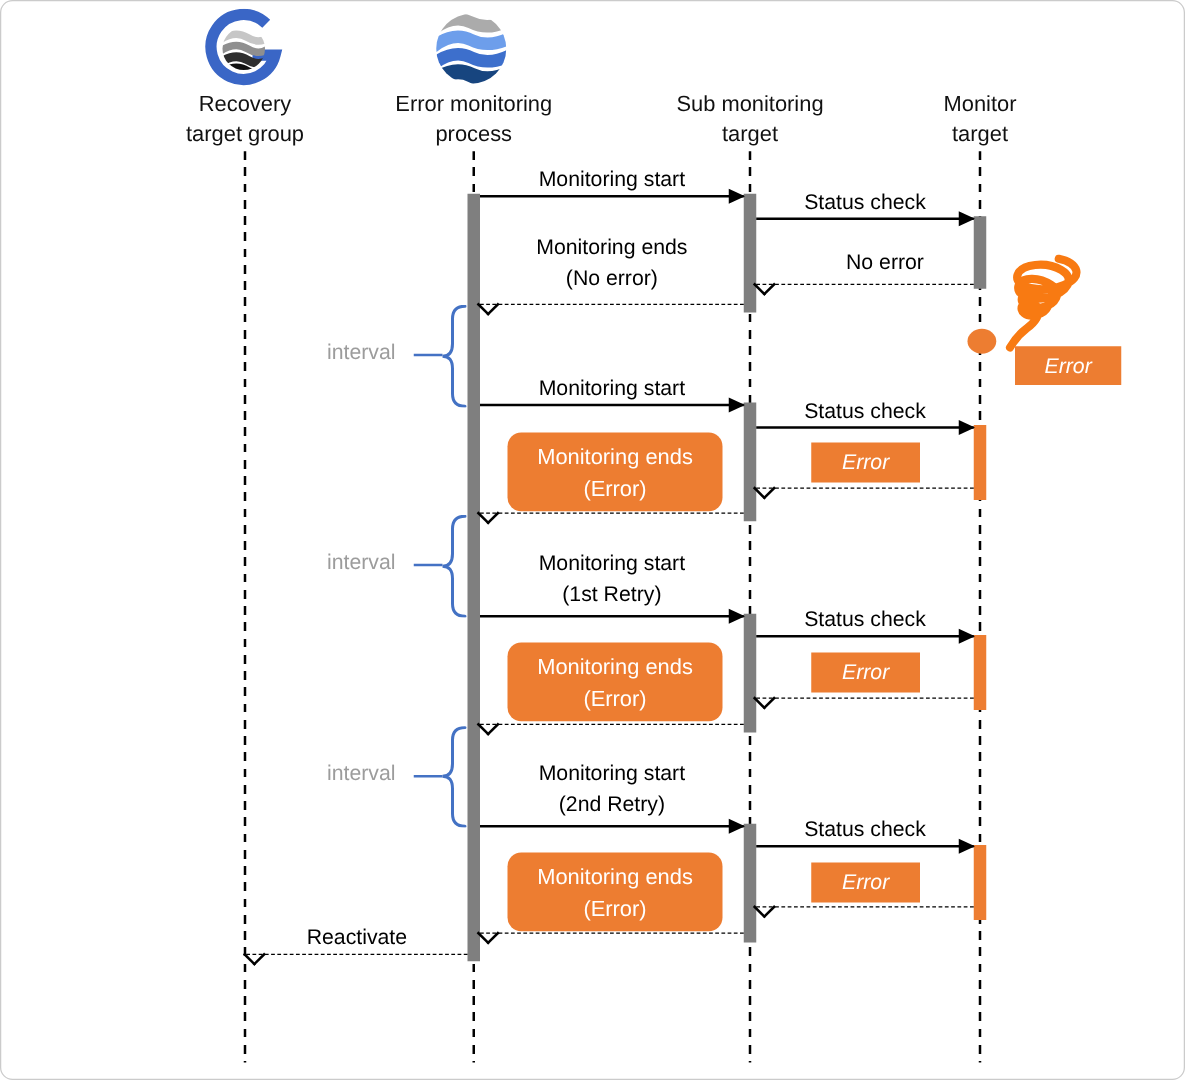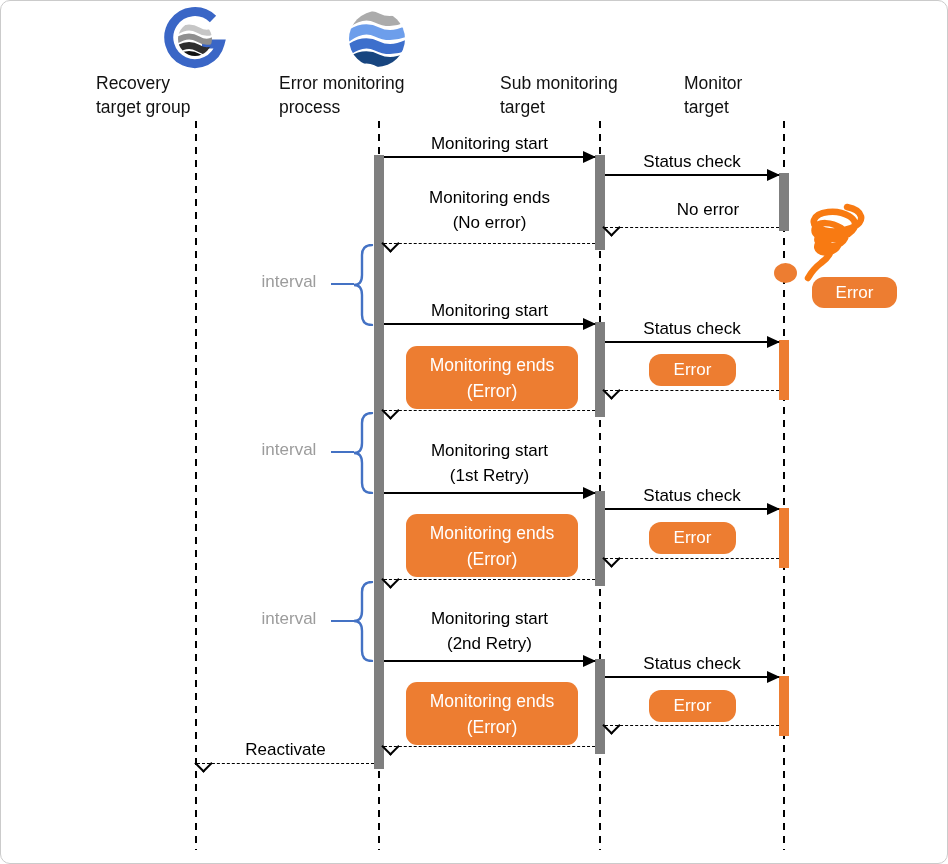--- a/index.html
+++ b/index.html
@@ -7,21 +7,21 @@
     --interval_gray:#9C9C9C; --line_black:#000000; --spiral_orange:#F87A12;
     --page_border:#CBCBCB;
   }
   html,body{margin:0;padding:0;background:#fff;}
   .canvas{
     position:relative; width:946px; height:862px; background:#fff;
     border:1px solid var(--page_border); border-radius:10px; overflow:hidden;
     font-family:"Liberation Sans", sans-serif; color:#000;
   }
   .actor-label{
-    position:absolute; width:200px; text-align:left; font-size:17.5px;
+    position:absolute; width:200px; text-align:center; font-size:17.5px;
     line-height:24px; white-space:pre-line; color:#111;
   }
   .lifeline{
     position:absolute; width:2px; top:120px; height:729px;
     background:repeating-linear-gradient(to bottom, var(--line_black) 0 7px, transparent 7px 13px);
   }
   .abar{position:absolute; width:10px; background:var(--bar_gray);}
   .abar.orange{background:var(--orange);}
   .arrow-solid{position:absolute; height:2px; background:var(--line_black);}
   .arrow-solid .head-right{
@@ -38,22 +38,22 @@
   .msg{
     position:absolute; text-align:center; font-size:17px; line-height:25px;
     white-space:pre-line; color:#000;
   }
   .obox{
     position:absolute; background:var(--orange); border-radius:11px; color:#fff;
     font-size:17.5px; line-height:26px; text-align:center; white-space:pre-line;
     display:flex; align-items:center; justify-content:center;
   }
   .badge{
-    position:absolute; background:var(--orange); border-radius:12px; color:#fff;
-    font-size:17px; display:flex; align-items:center; justify-content:center;
+    position:absolute; background:var(--orange); border-radius:0; color:#fff;
+    font-size:17px; display:flex; align-items:center; justify-content:center;font-style:italic;
   }
   .interval-label{
     position:absolute; width:80px; text-align:center; font-size:17px;
     color:var(--interval_gray);
   }
   .interval-connector{position:absolute; height:2px; width:23px; background:var(--brace_blue);}
   .brace{position:absolute;}
   .dot{position:absolute; border-radius:50%; background:var(--orange);}
   .icon{position:absolute;}
 </style>

